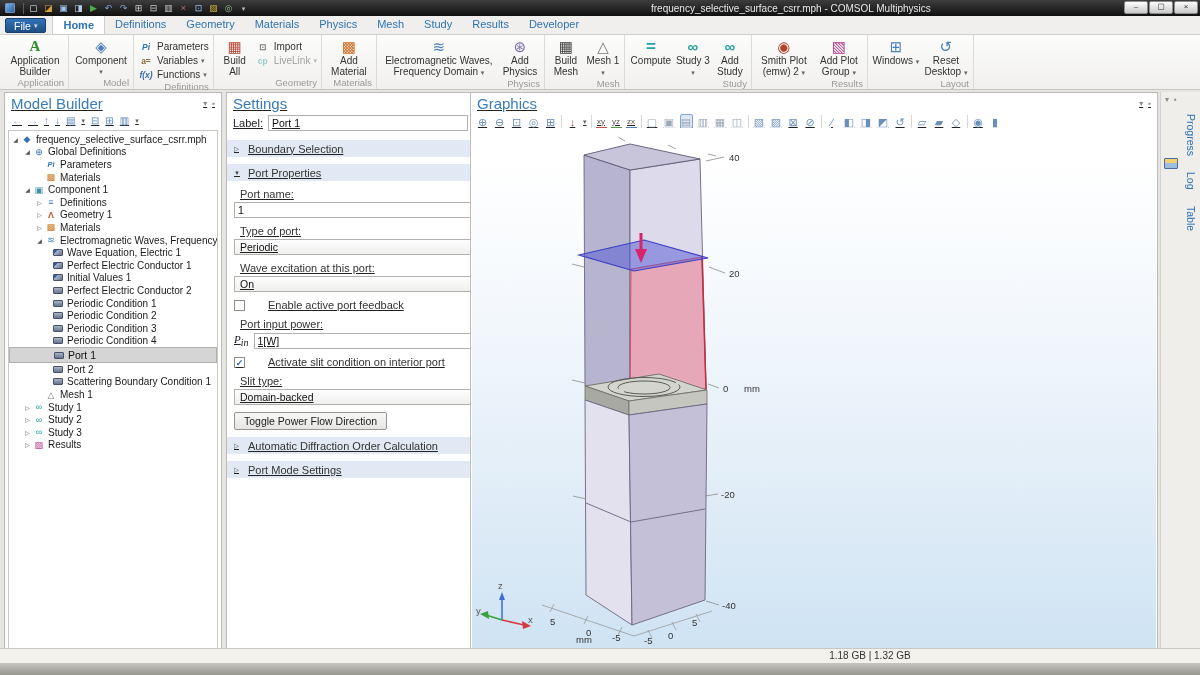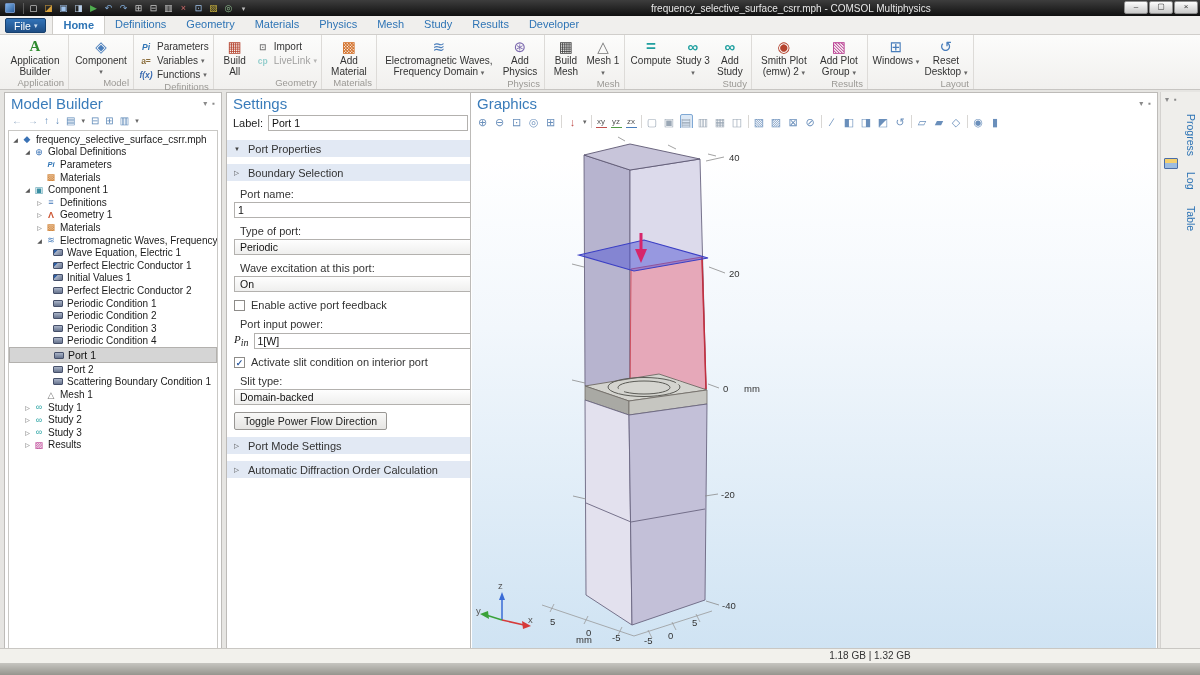--- a/index.html
+++ b/index.html
@@ -37,21 +37,21 @@
 .dis{opacity:.45;}
 .c-green{color:#2e8b2e;font-family:"Liberation Serif",serif;font-weight:bold;font-size:17px;}
 .c-blue{color:#4a7ebb;}.c-teal{color:#21a0a0;font-weight:bold;}
 .c-red{color:#b5432e;}.c-orange{color:#d2691e;}.c-dark{color:#3c3c3c;}
 .c-mag{color:#b5308a;}.c-purple{color:#7b68ae;}.c-brown{color:#8a6d3b;font-weight:bold;}
 .c-gray{color:#777;}
 .pi-ic{color:#2e74b5;font-style:italic;font-weight:bold;}
 .fx-ic{color:#3a6bb0;font-style:italic;}
 
 
-.panel{position:absolute;top:92px;bottom:20px;background:#fff;border:1px solid #bdbbb8;z-index:10;}
+.panel{position:absolute;top:92px;bottom:20px;background:#fff;border:1px solid #bdbbb8;z-index:10;text-decoration:underline;}
 #mb{left:4px;width:218px;}
 #st{left:226px;width:272px;}
 #gx{left:470px;width:688px;}
 .phead{display:flex;align-items:center;padding:2px 6px 0;}
 .ptitle{color:#3a7cba;font-size:15px;flex:1;}
 .pright{display:flex;gap:5px;color:#8a8a8a;font-size:8px;align-items:center;}
 
 
 .mbtools{display:flex;gap:6px;padding:3px 7px 2px;color:#5b87b7;font-size:10px;align-items:center;}
 .mbtools .mi{text-align:center;}
@@ -71,21 +71,21 @@
 .lblrow .ti{flex:1;}
 .editbtn{width:18px;height:17px;border:1px solid #a7a5a2;background:linear-gradient(#fbfbfa,#e9e8e6);border-radius:2px;text-align:center;font-size:10px;line-height:15px;color:#3f9b3f;}
 .sechead{background:#e2e9f4;margin-top:7px;height:17px;display:flex;align-items:center;gap:6px;padding:0 7px;color:#333;font-size:11px;}
 .sechead .sar{font-size:6.5px;color:#444;width:8px;}
 .fldlab{padding:0 13px;margin-top:7px;color:#333;}
 .fld{padding:0 7px;margin-top:2px;}
 .ti{width:100%;height:16px;border:1px solid #b3b1ae;font-size:10.5px;padding:0 3px;font-family:"Liberation Sans",sans-serif;background:#fff;color:#111;}
 .sel{height:16px;border:1px solid #b3b1ae;background:linear-gradient(#fefefe,#efefee);display:flex;align-items:center;padding:0 5px;font-size:10.5px;color:#111;}
 .sel .selv{flex:1;}
 .selar{font-size:7px;color:#444;}
-.cbrow{display:flex;align-items:flex-end;gap:6px;margin-top:7px;padding:0 7px;color:#333;}
+.cbrow{display:flex;align-items:flex-end;gap:23px;margin-top:7px;padding:0 7px;color:#333;}
 .cb{width:11px;height:11px;border:1px solid #8e8c89;background:#fff;display:inline-flex;align-items:center;justify-content:center;font-size:9px;font-weight:bold;color:#2d5a9e;flex:none;}
 .prow{display:flex;align-items:center;gap:5px;padding:0 7px;margin-top:3px;}
 .prow .ti{flex:1;}
 .psym{font-family:"Liberation Serif",serif;font-style:italic;font-size:11px;color:#222;}
 .psym sub{font-size:10px;}
 .unit{color:#333;}
 .pbtn{margin:7px 7px 0;height:18px;border:1px solid #989693;background:linear-gradient(#f8f8f7,#e6e5e3);border-radius:2px;font-size:10.5px;padding:0 9px;display:inline-flex;align-items:center;color:#222;}
 
 
 .gtools{display:flex;align-items:center;gap:4px;padding:2px 5px 1px;height:19px;}
@@ -461,27 +461,27 @@
     </span>
   </div>
 
   <div class="lblrow">
     <span>Label:</span>
     <input class="ti" value="Port 1" style="">
     <span class="editbtn">⊞</span>
   </div>
 
   <div class="sechead">
+    <span class="sar">▷</span>
+    <span>Boundary Selection</span>
+  </div>
+
+  <div class="sechead">
     <span class="sar" style="font-size:6px">▼</span>
     <span>Port Properties</span>
-  </div>
-
-  <div class="sechead">
-    <span class="sar">▷</span>
-    <span>Boundary Selection</span>
   </div>
 
   <div class="fldlab">Port name:</div>
   <div class="fld"><input class="ti" value="1" style=""></div>
 
   <div class="fldlab">Type of port:</div>
   <div class="fld">
     <div class="sel">
       <span class="selv">Periodic</span>
       <span class="selar">▾</span>
@@ -520,26 +520,26 @@
     <div class="sel">
       <span class="selv">Domain-backed</span>
       <span class="selar">▾</span>
     </div>
   </div>
 
   <div><span class="pbtn">Toggle Power Flow Direction</span></div>
 
   <div class="sechead">
     <span class="sar">▷</span>
-    <span>Port Mode Settings</span>
+    <span>Automatic Diffraction Order Calculation</span>
   </div>
 
   <div class="sechead">
     <span class="sar">▷</span>
-    <span>Automatic Diffraction Order Calculation</span>
+    <span>Port Mode Settings</span>
   </div>
 </div>
 
 <div class="panel" id="gx">
   <div class="phead">
     <span class="ptitle">Graphics</span>
     <span class="pright">
       <span>▾</span>
       <span>▪</span>
     </span>

